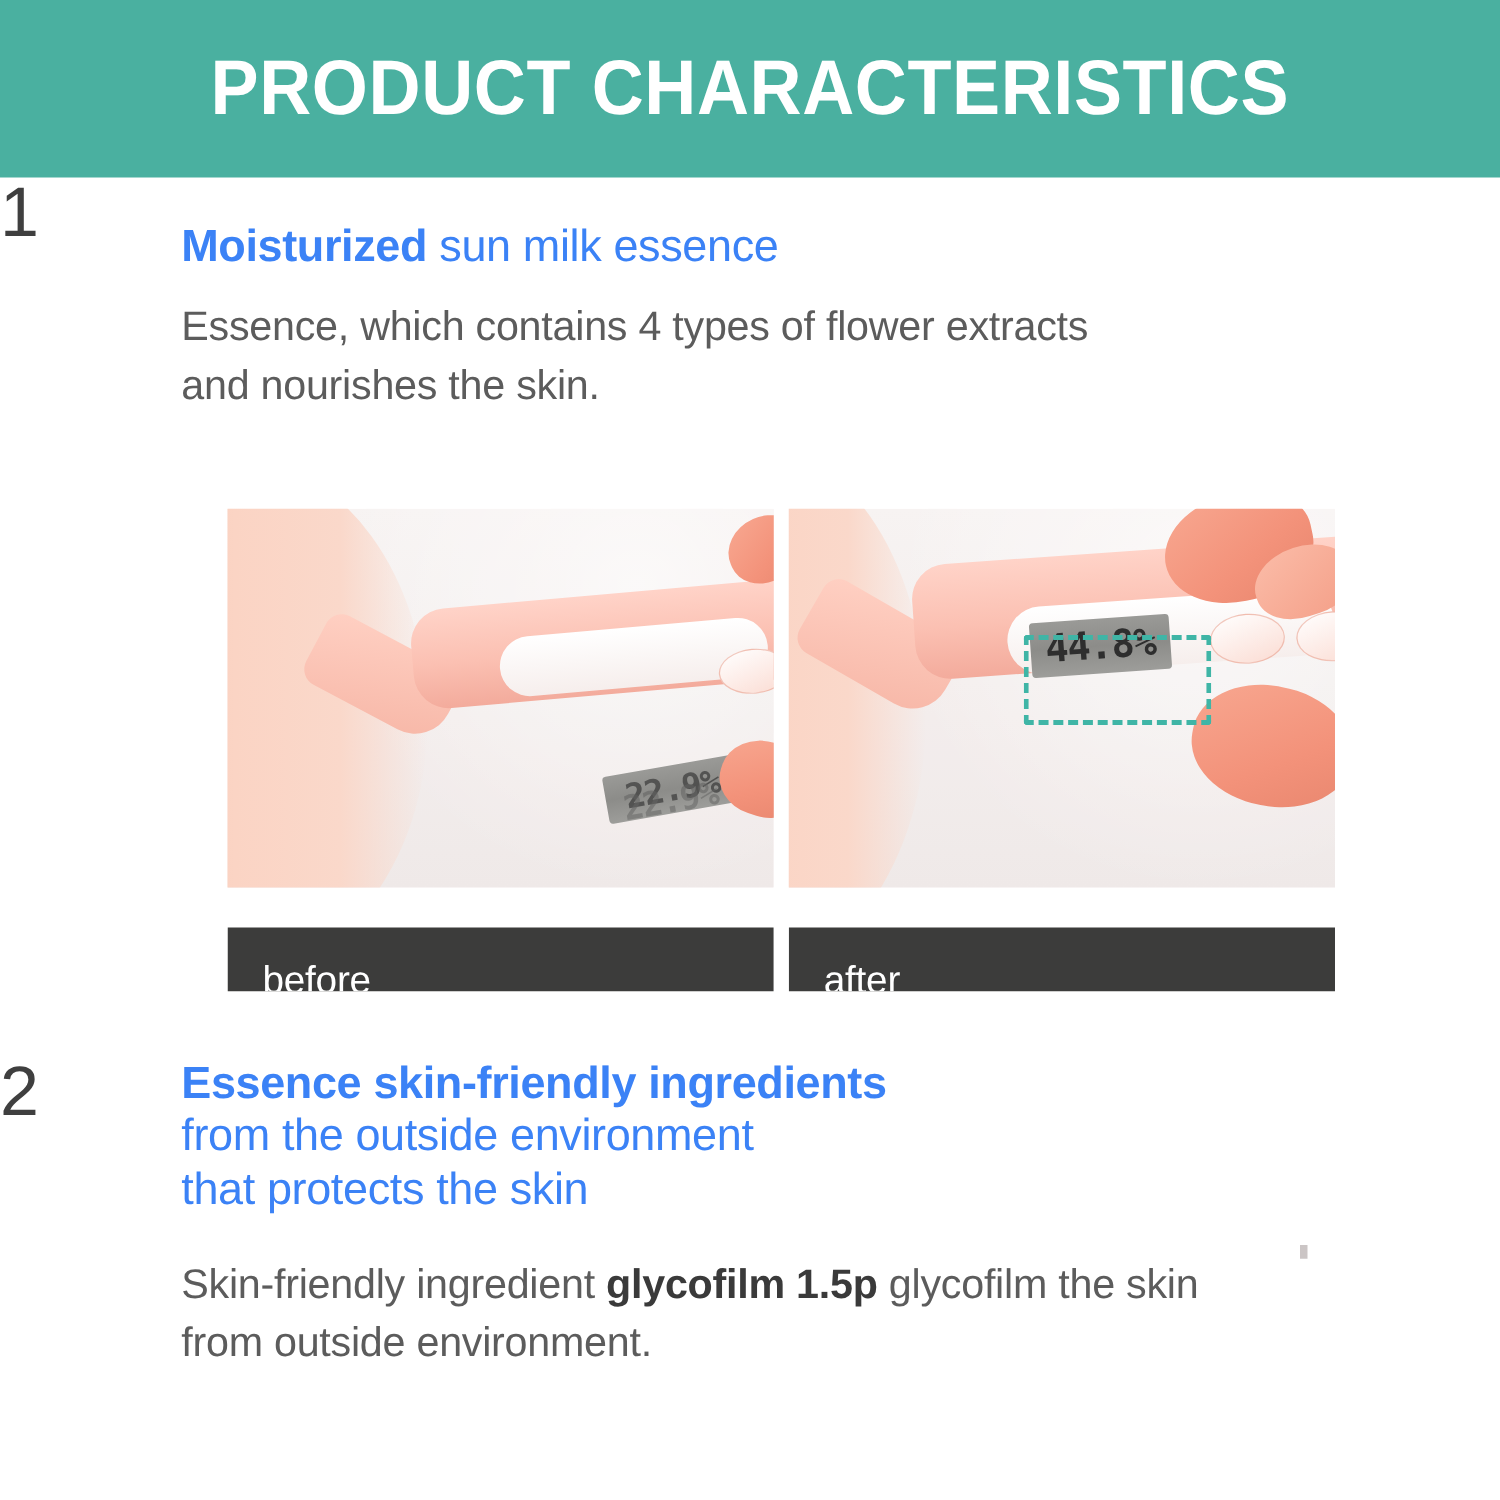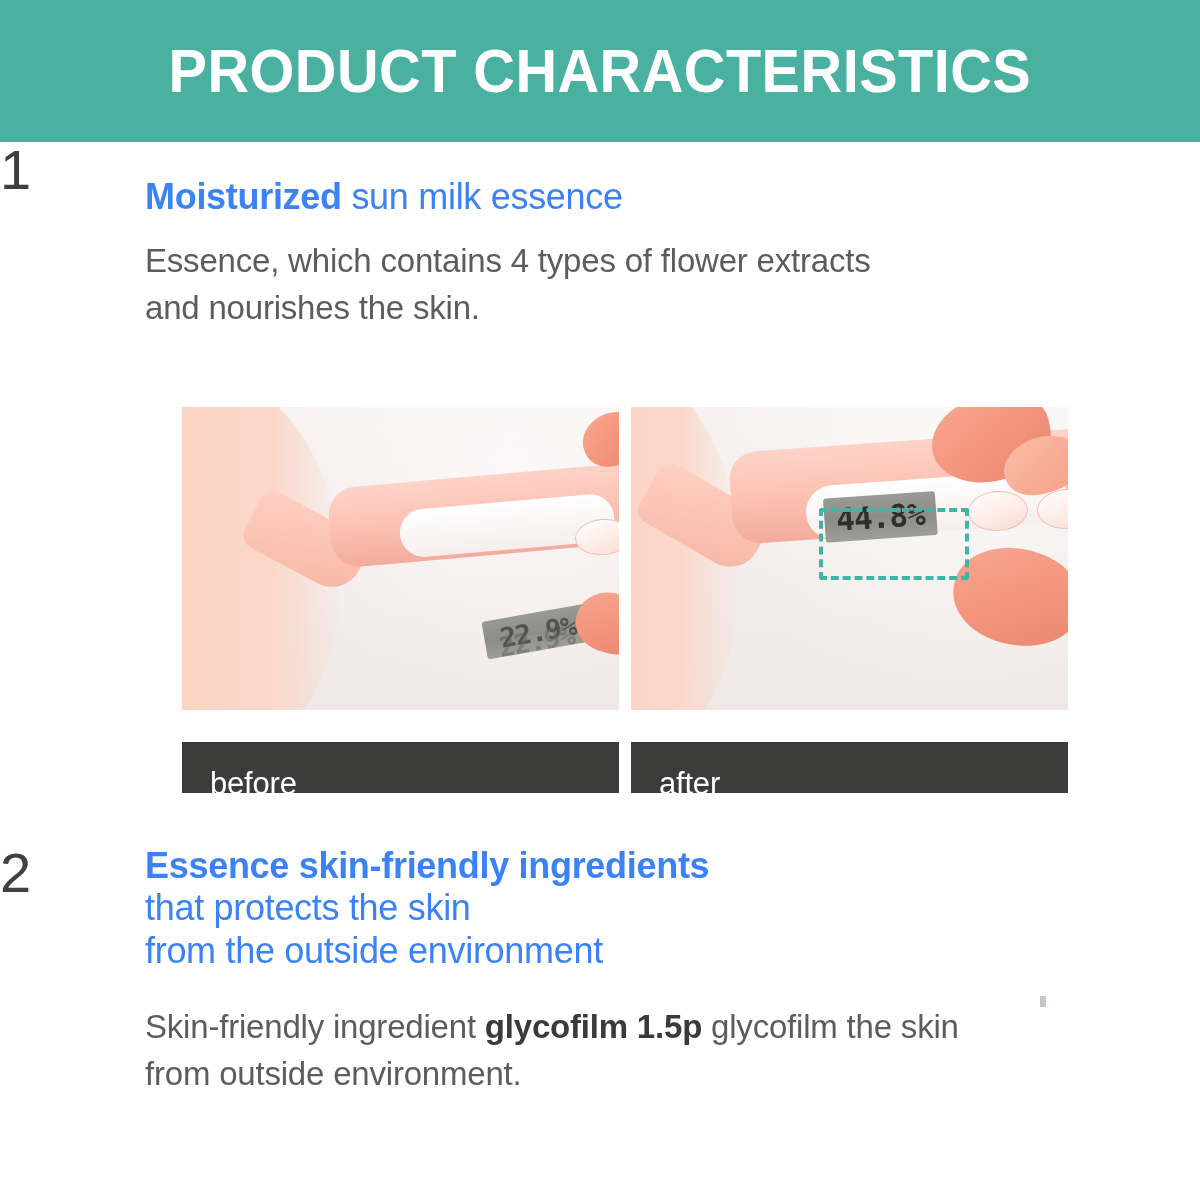--- a/index.html
+++ b/index.html
@@ -423,22 +423,22 @@
       <span class="caption-text">after</span>
     </div>
   </div>
 </div>
 
 <div class="section sec2">
   <div class="sec-row">
     <div class="num thin">2</div>
     <div class="head-line">
       <div class="b">Essence skin-friendly ingredients</div>
+      <div class="n">from the outside environment</div>
       <div class="n">that protects the skin</div>
-      <div class="n">from the outside environment</div>
     </div>
     <div class="body-text" style="margin-top:32px;">
       <div><span>Skin-friendly ingredient </span><span class="b">glycofilm 1.5p</span><span> glycofilm the skin</span></div>
       <div>from outside environment.</div>
     </div>
   </div>
 </div>
 
 <div class="speck"></div>
 

